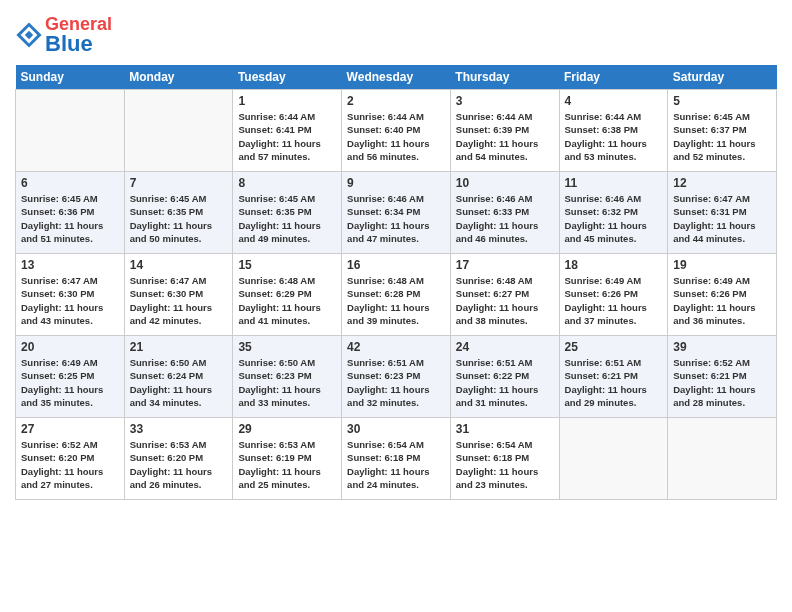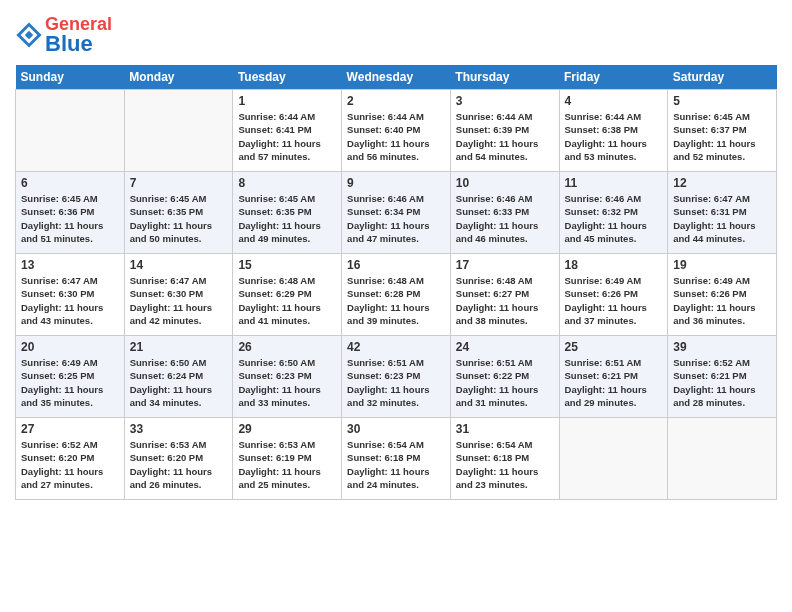--- a/index.html
+++ b/index.html
@@ -228,21 +228,21 @@
         <tr>
           <td>
             <span class="day-num">20</span>
             <div class="day-info">Sunrise: 6:49 AM<br>Sunset: 6:25 PM<br>Daylight: 11 hours and 35 minutes.</div>
           </td>
           <td>
             <span class="day-num">21</span>
             <div class="day-info">Sunrise: 6:50 AM<br>Sunset: 6:24 PM<br>Daylight: 11 hours and 34 minutes.</div>
           </td>
           <td>
-            <span class="day-num">26</span>
+            <span class="day-num">35</span>
             <div class="day-info">Sunrise: 6:50 AM<br>Sunset: 6:23 PM<br>Daylight: 11 hours and 33 minutes.</div>
           </td>
           <td>
             <span class="day-num">42</span>
             <div class="day-info">Sunrise: 6:51 AM<br>Sunset: 6:23 PM<br>Daylight: 11 hours and 32 minutes.</div>
           </td>
           <td>
             <span class="day-num">24</span>
             <div class="day-info">Sunrise: 6:51 AM<br>Sunset: 6:22 PM<br>Daylight: 11 hours and 31 minutes.</div>
           </td>

